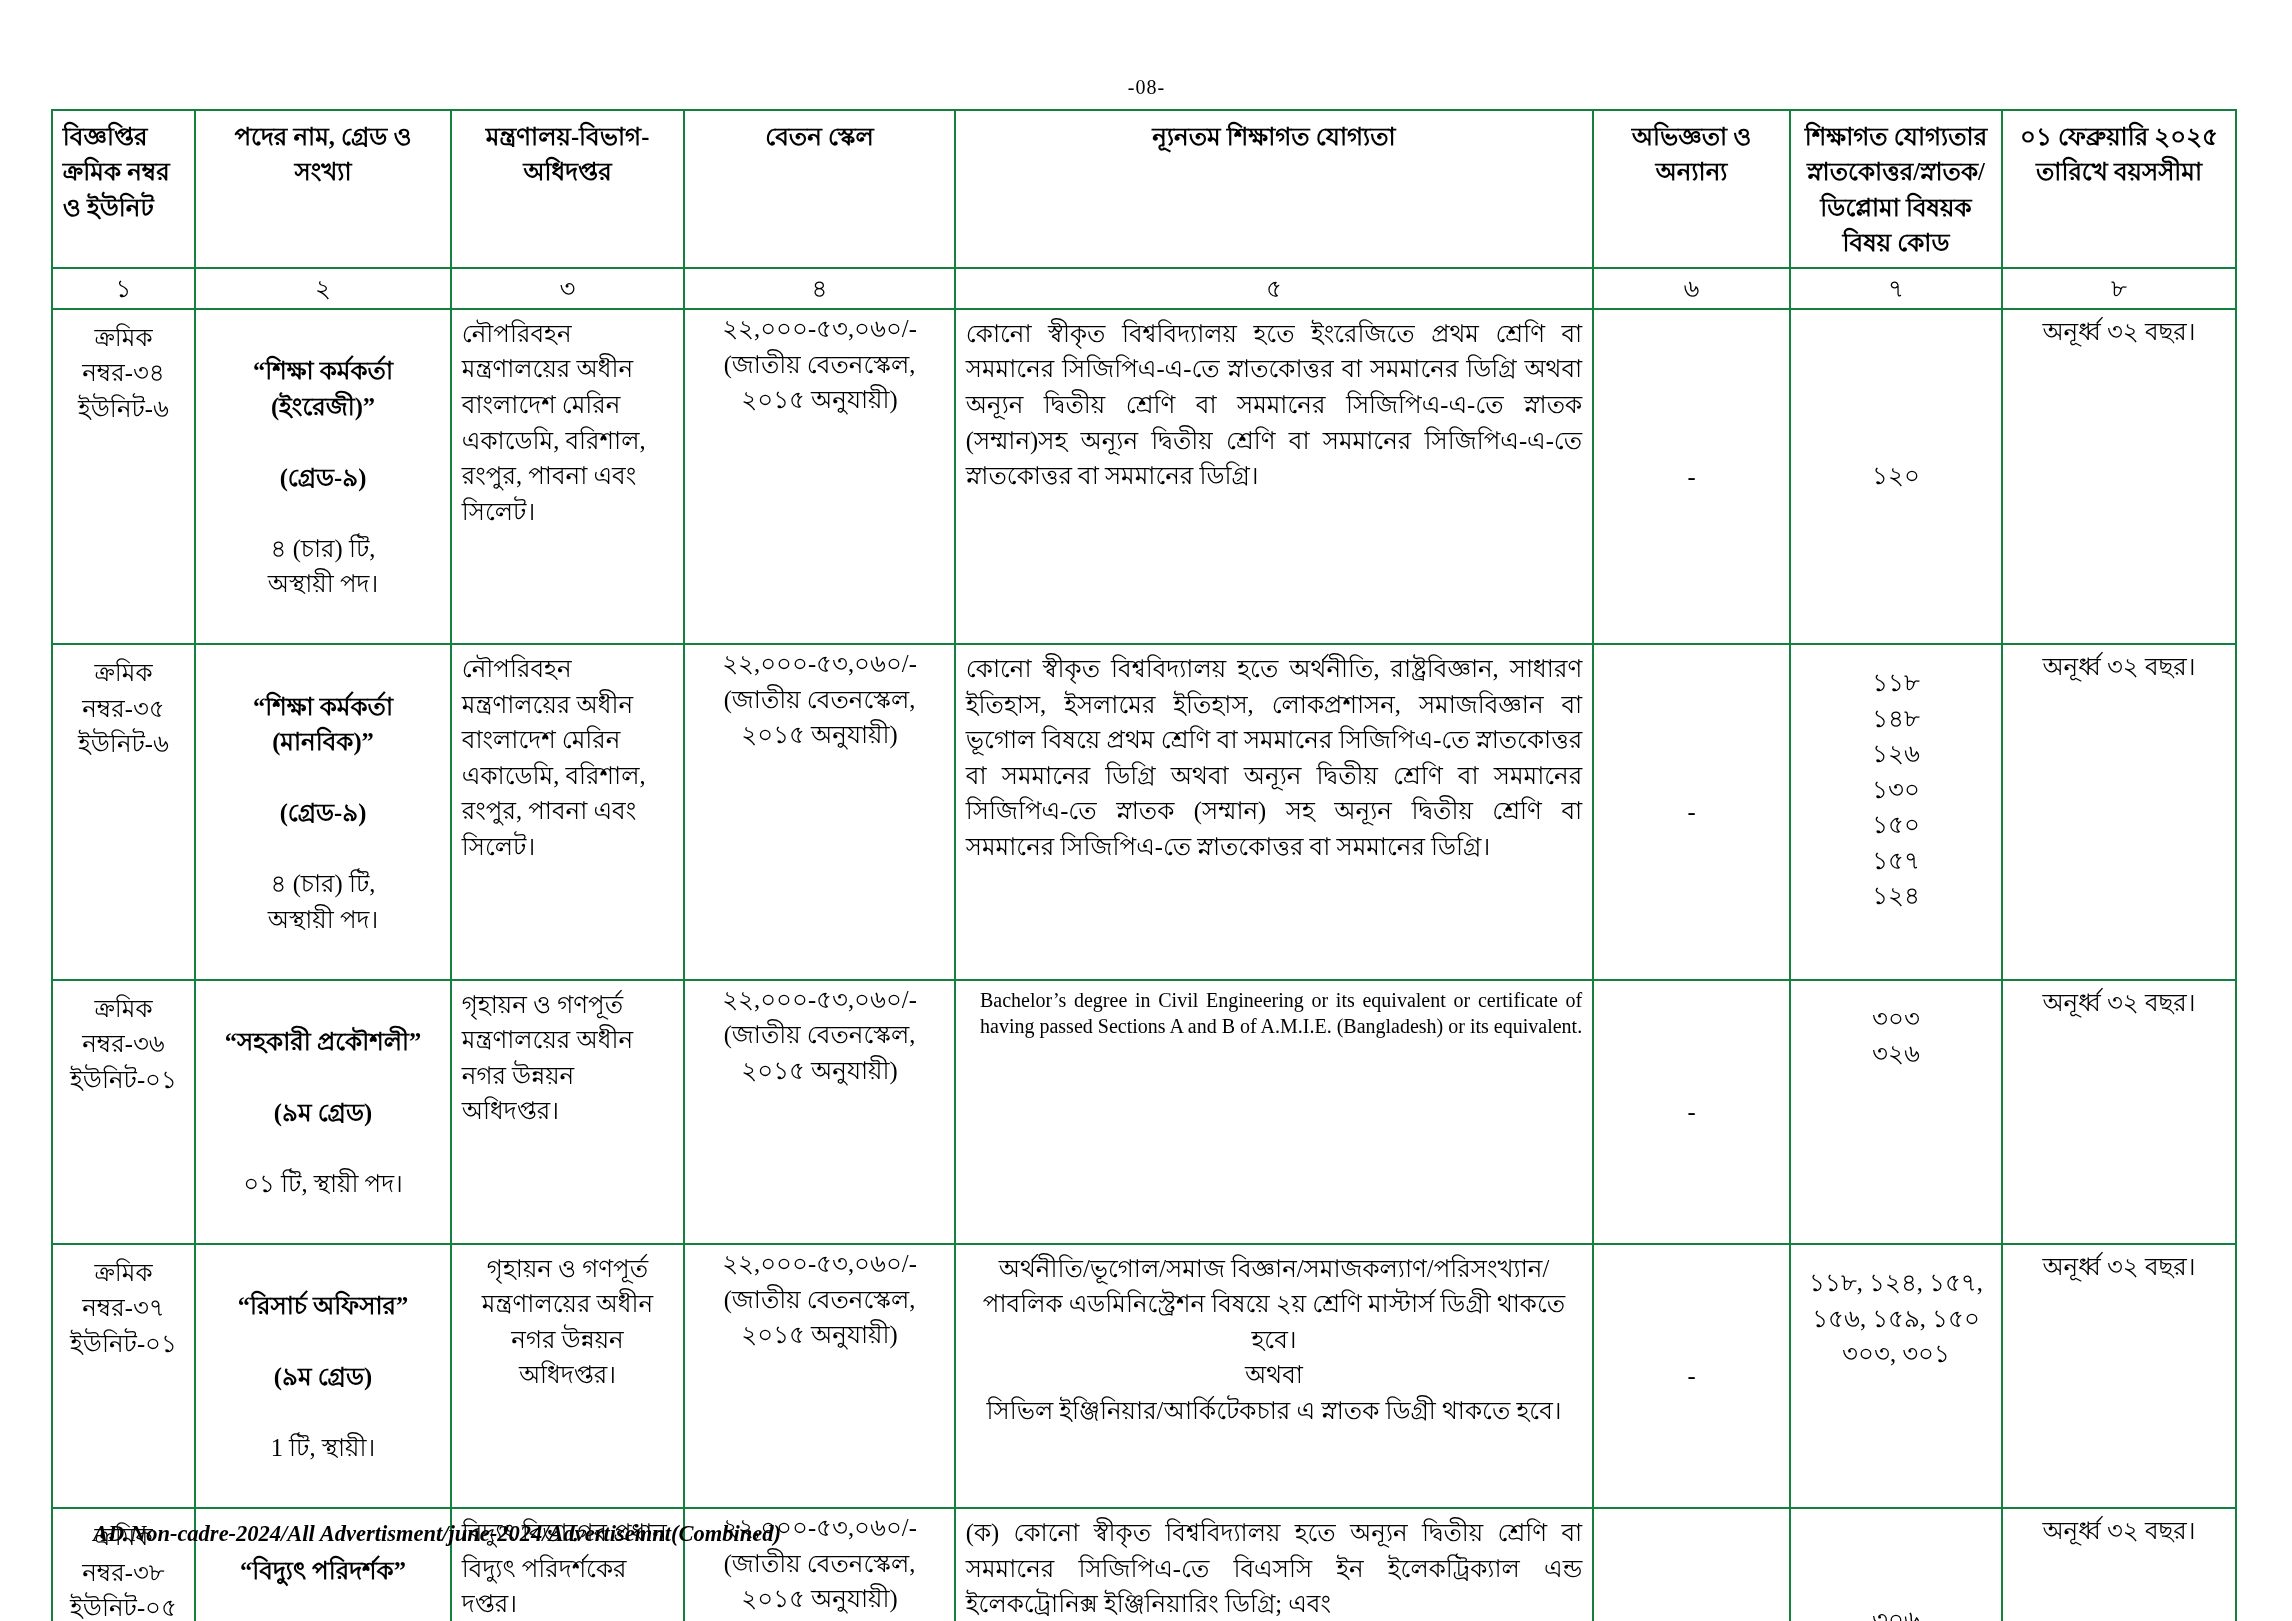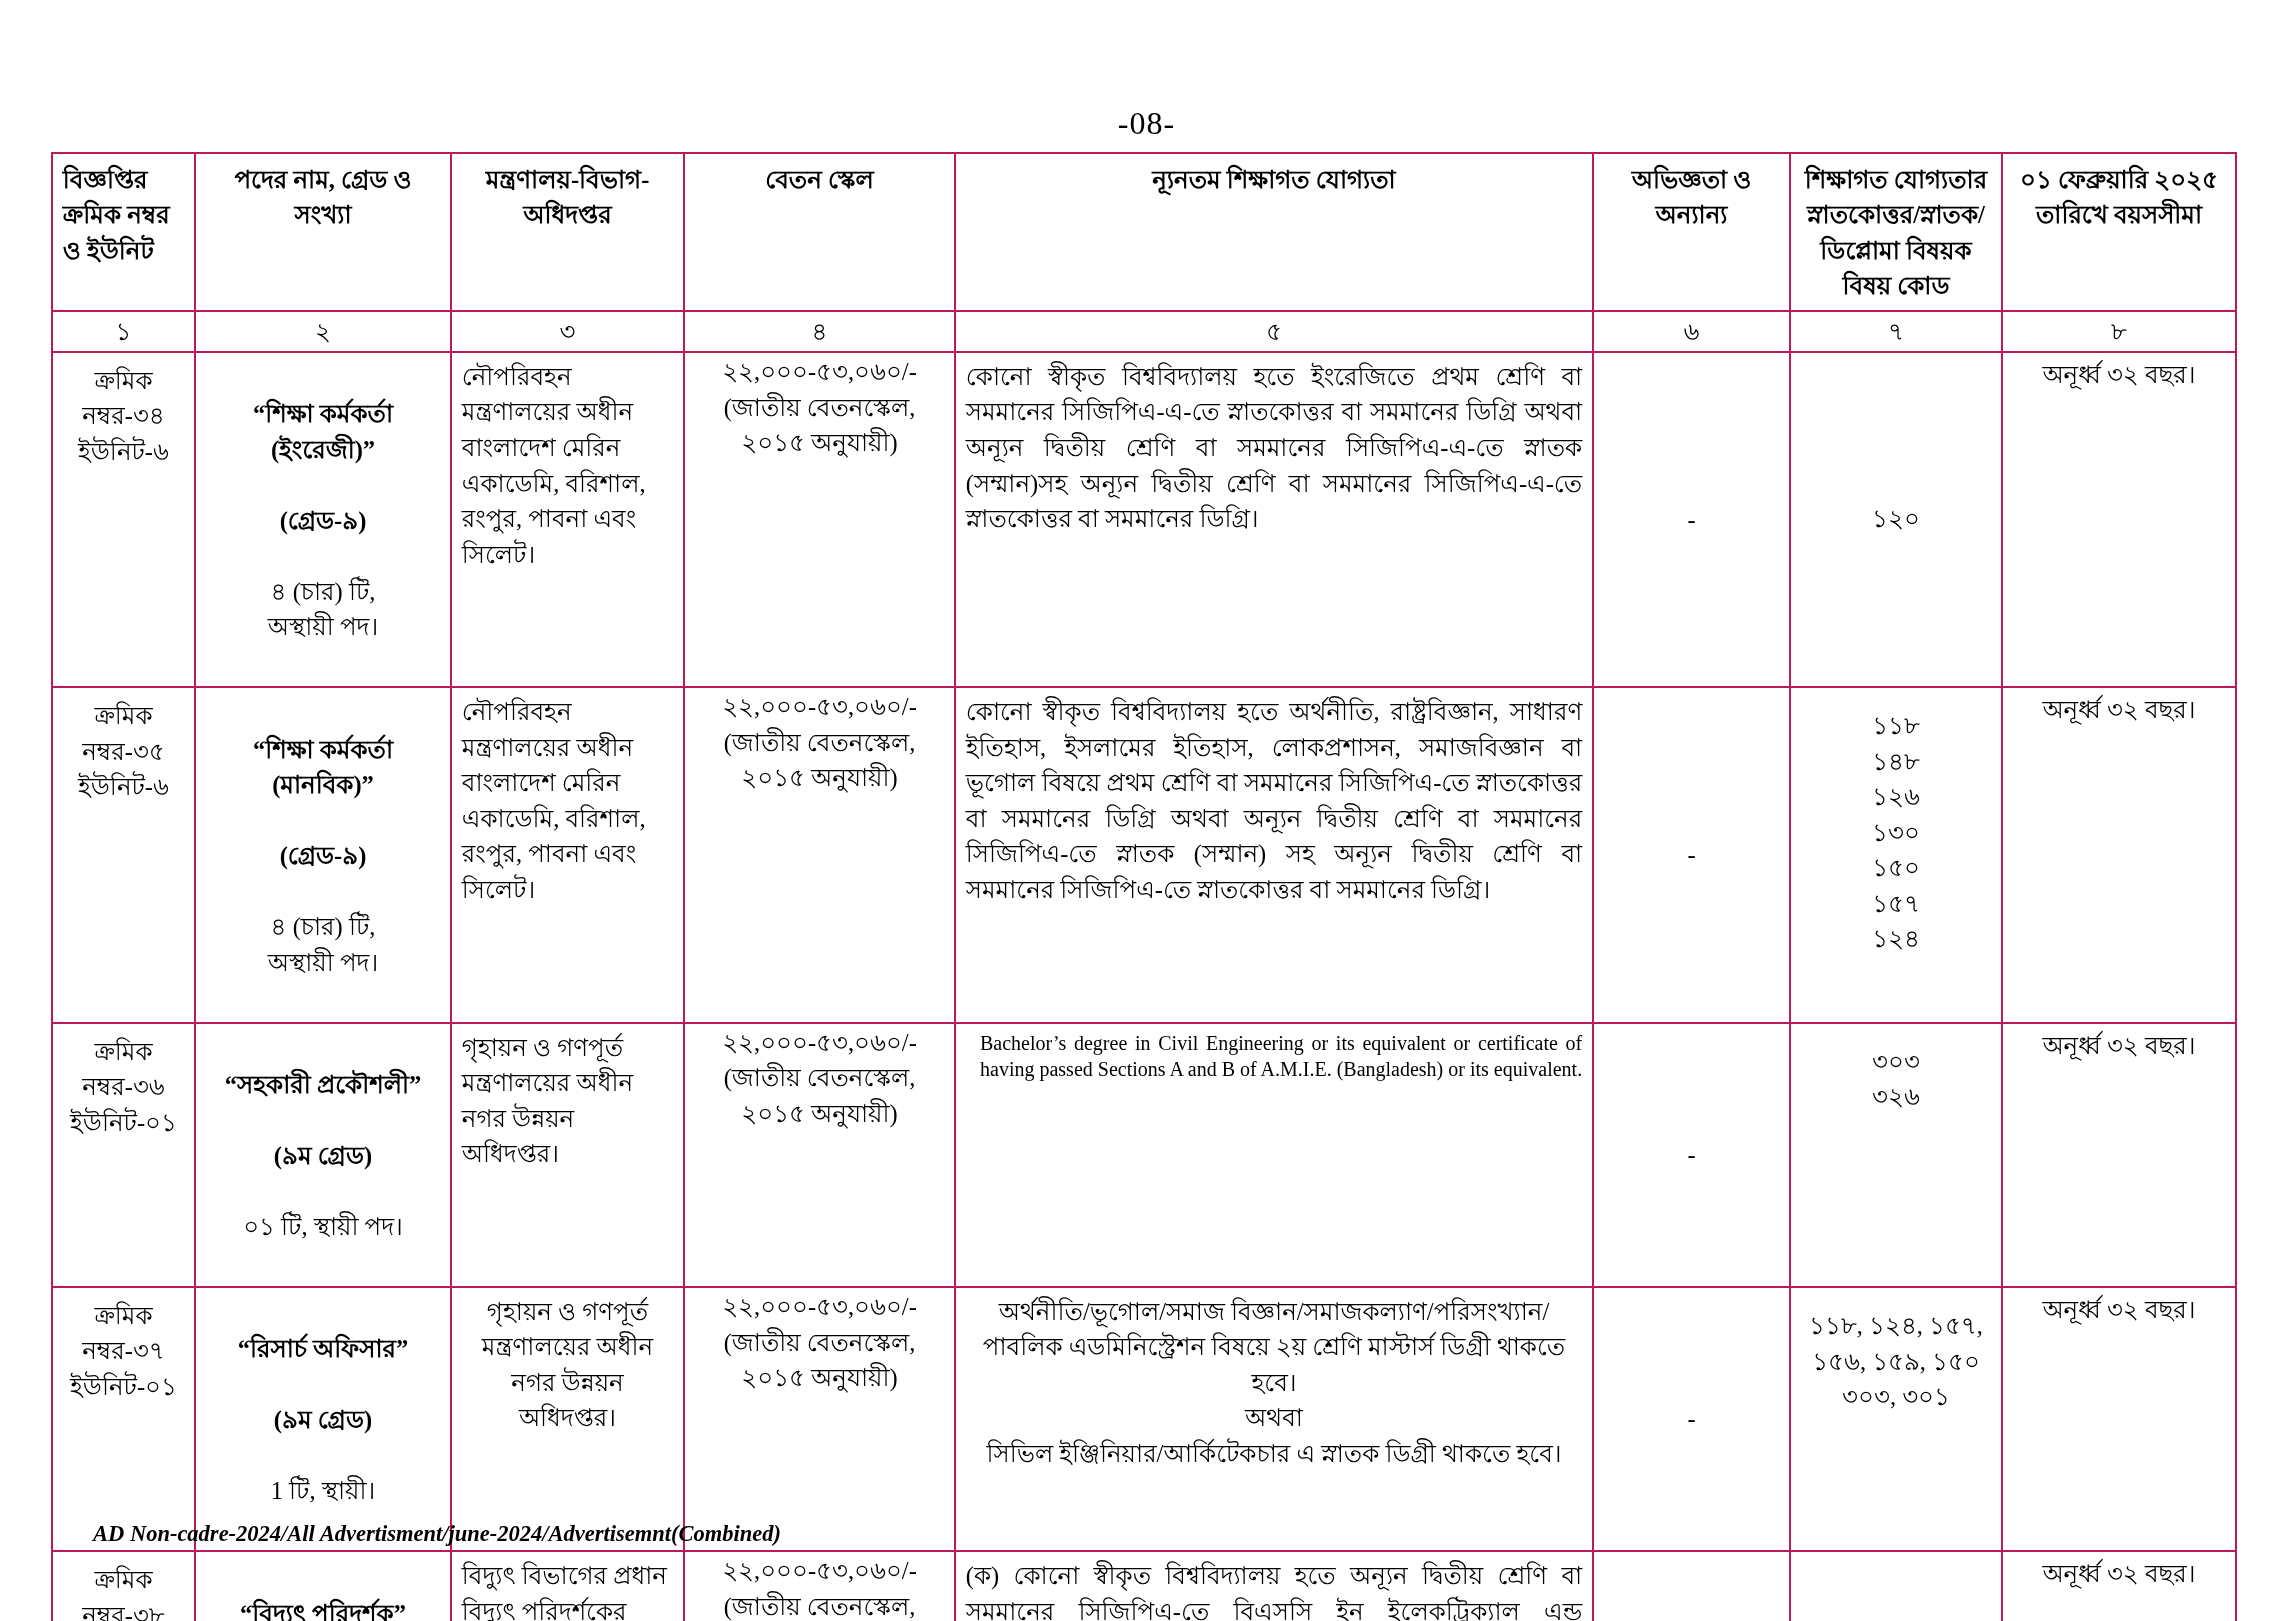--- a/index.html
+++ b/index.html
@@ -9,35 +9,35 @@
   body {
     width: 2293px;
     height: 1621px;
     background: #ffffff;
     color: #000000;
     font-family: "Liberation Serif", serif;
     position: relative;
     overflow: hidden;
   }
   .page-number {
-    padding-top: 105px;
+    padding-top: 76px;
     text-align: center;
-    font-size: 32px;
+    font-size: 20px;
     letter-spacing: 1px;
   }
   table.job-table {
     margin: 9.8px 0 0 51px;
     border-collapse: collapse;
     table-layout: fixed;
     width: 2184px;
     font-size: 24.5px;
     line-height: 1.45;
   }
   th, td {
-    border: 2px solid #be185d;
+    border: 2px solid #15803d;
     padding: 5.9px 9.8px;
     vertical-align: top;
     white-space: pre-line;
     overflow: hidden;
     word-wrap: break-word;
   }
   th {
     font-weight: bold;
     text-align: center;
     padding-top: 7.8px;

